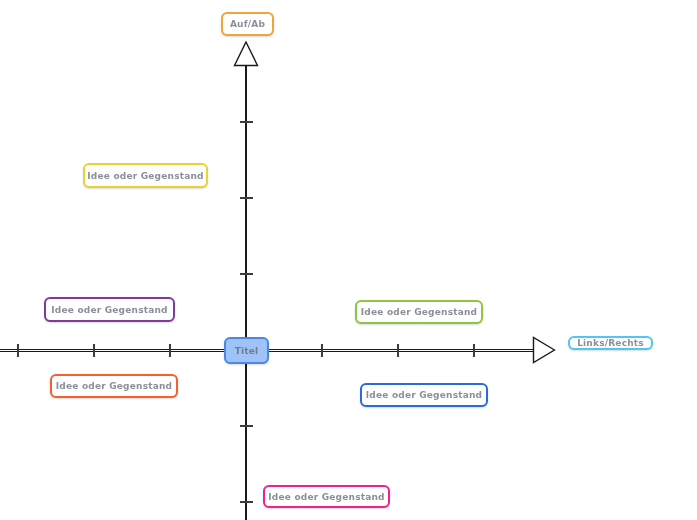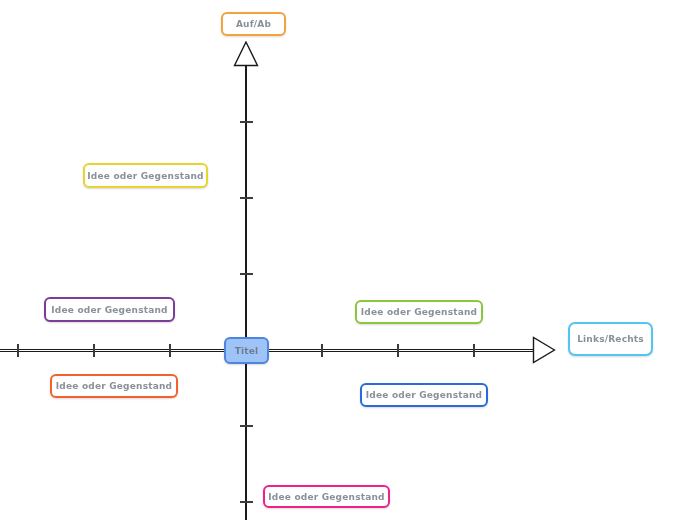--- a/index.html
+++ b/index.html
@@ -17,22 +17,22 @@
 
   .arrow{position:absolute;}
   .arrow-up{left:233px;top:41px;}
   .arrow-right{left:532px;top:336px;}
 
   
   .node{position:absolute;display:flex;align-items:center;justify-content:center;
     box-sizing:border-box;background:#ffffff;border:2px solid #999;border-radius:6px;
     font-size:9px;font-weight:bold;letter-spacing:.2px;color:#8a909a;
     box-shadow:0 1px 2px rgba(0,0,0,.15);white-space:nowrap;cursor:pointer;}
-  .box-aufab{left:221px;top:12px;width:65px;height:24px;}
-  .box-linksrechts{left:568px;top:322px;width:85px;height:34px;border-radius:7px;}
+  .box-aufab{left:221px;top:12px;width:53px;height:24px;}
+  .box-linksrechts{left:568px;top:336px;width:85px;height:14px;}
   .box-titel{left:224px;top:337px;width:45px;height:27px;z-index:3;text-align:right;}
   .box-yellow{left:83px;top:163px;width:125px;height:25px;}
   .box-purple{left:44px;top:297px;width:131px;height:25px;}
   .box-orange{left:50px;top:374px;width:128px;height:24px;}
   .box-green{left:355px;top:300px;width:128px;height:24px;}
   .box-blue{left:360px;top:383px;width:128px;height:24px;}
   .box-pink{left:263px;top:485px;width:127px;height:23px;}
 </style>
 </head>
 <body>

